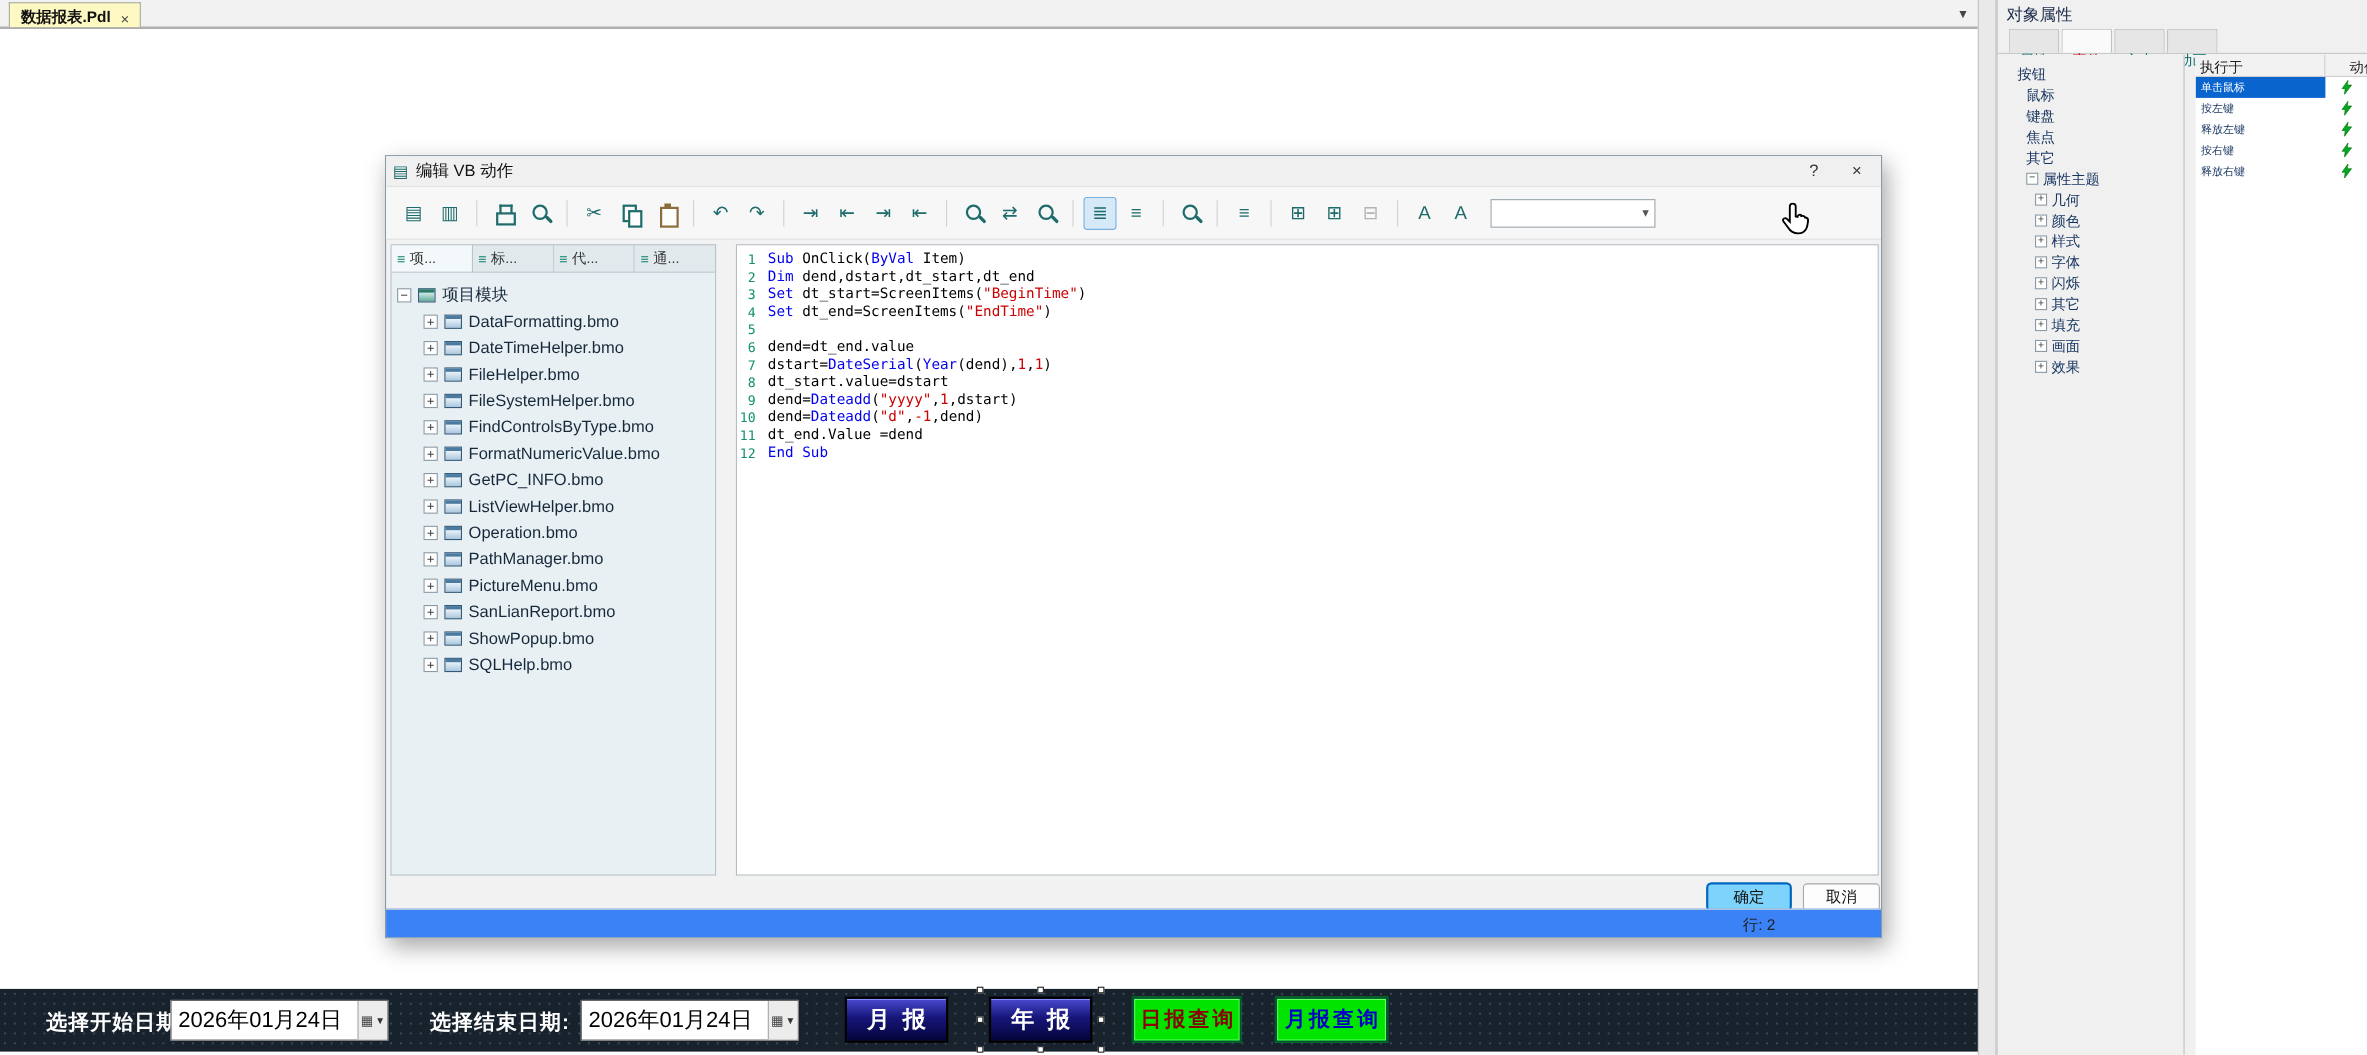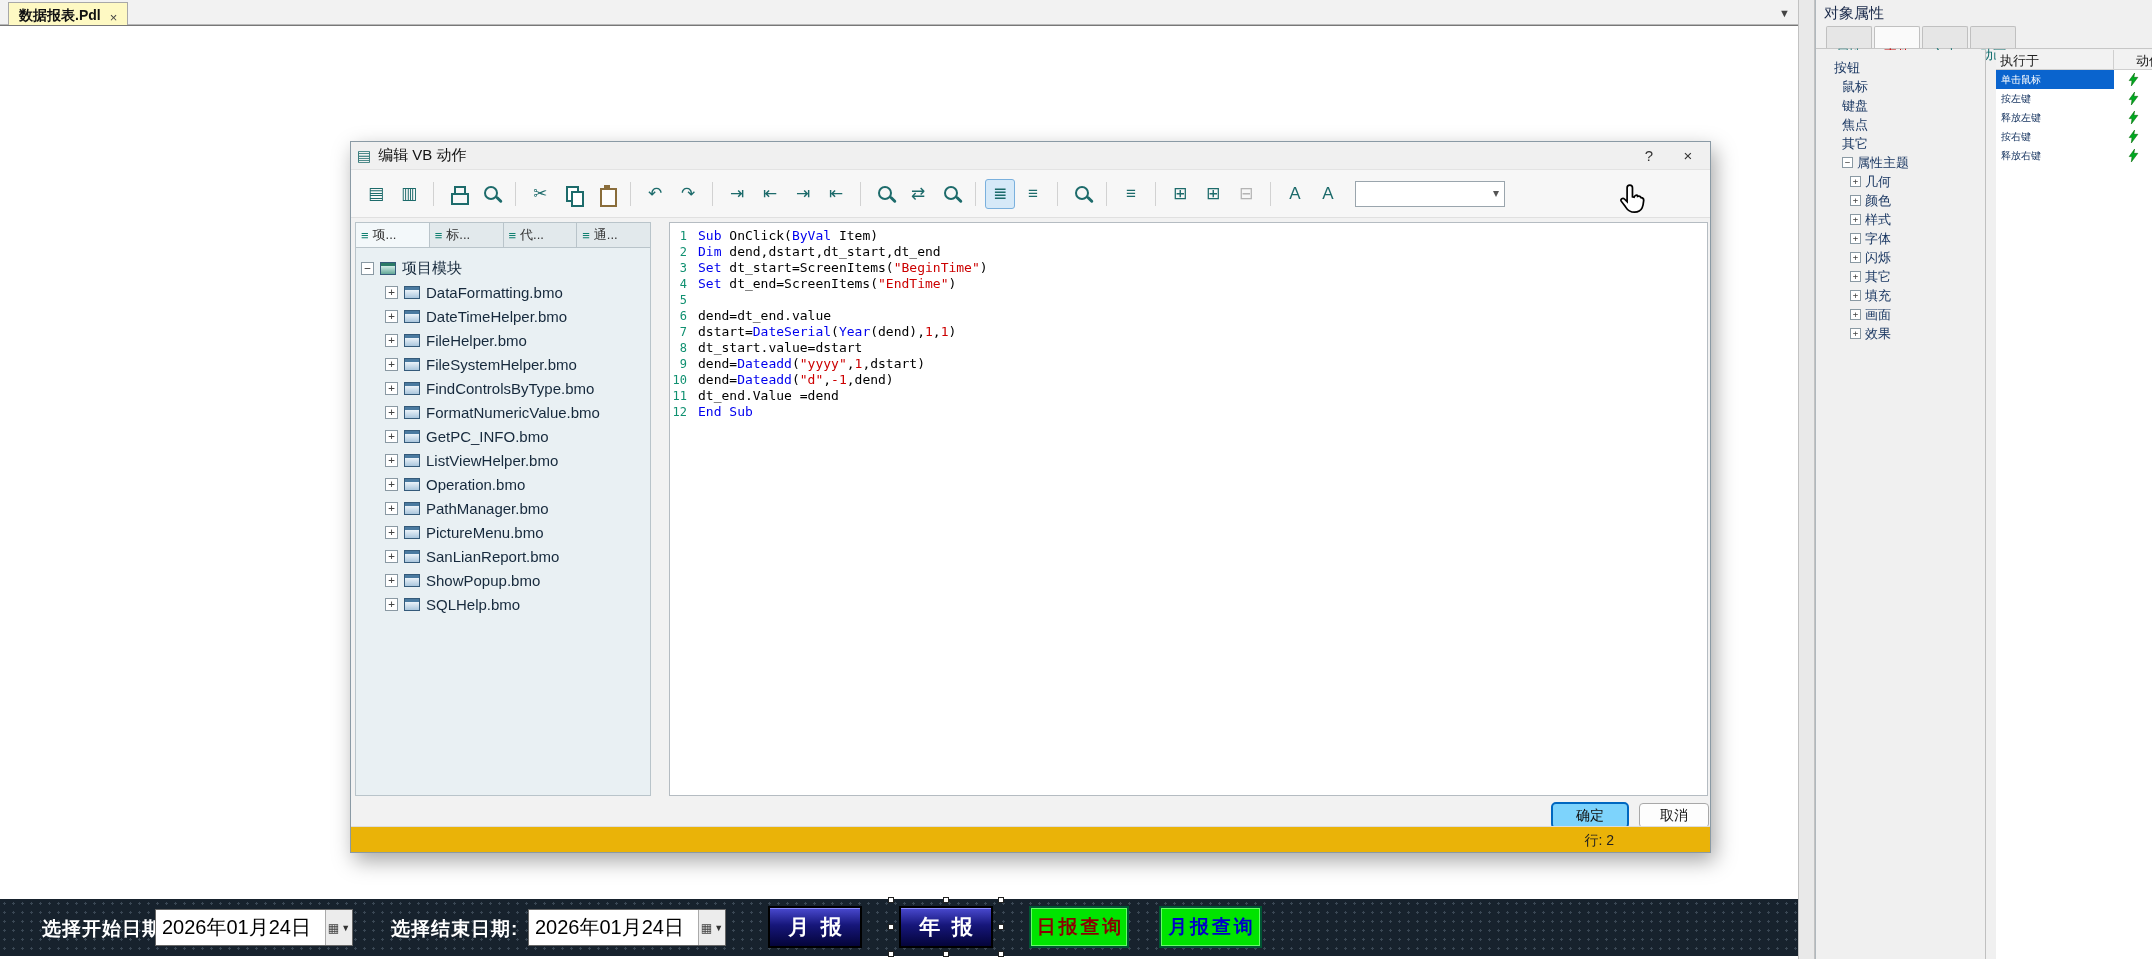--- a/index.html
+++ b/index.html
@@ -82,21 +82,21 @@
 
   
   .editor-pane { position:absolute; left:318px; top:80px; width:1039px; height:574px; background:#fff; border:1px solid #b5bcc2; overflow:hidden; padding-top:5px; }
   .code-line { display:flex; height:16px; line-height:16px; font-family:"DejaVu Sans Mono","Liberation Mono",monospace; font-size:13px; white-space:pre; }
   .ln { width:28px; text-align:right; padding-right:11px; color:#0f9070; flex:none; font-size:12px; }
   .tk-k { color:#0000ee; } .tk-s { color:#cc0000; } .tk-n { color:#cc0000; } .tk-p { color:#000; }
 
   
   .btn-ok { position:absolute; left:1200px; top:660px; width:78px; height:27px; border:2px solid #0067c0; border-radius:5px; background:#7dd3fc; font-size:14px; color:#111; display:flex; align-items:center; justify-content:center; }
   .btn-cancel { position:absolute; left:1288px; top:661px; width:70px; height:25px; border:1px solid #a8a8a8; border-radius:4px; background:#fdfdfd; font-size:14px; color:#111; display:flex; align-items:center; justify-content:center; }
-  .dlg-status { position:absolute; left:0; right:0; bottom:0; height:26px; background:#eab308; border-top:1px solid #dddddd; }
+  .dlg-status { position:absolute; left:0; right:0; bottom:0; height:26px; background:#3b82f6; border-top:1px solid #dddddd; }
   .status-line { position:absolute; right:96px; top:5px; font-size:14px; color:#222; }
 
   
   .bottom-bar { position:absolute; left:0; top:899px; width:1798px; height:57px; background-color:#17222d; background-image:radial-gradient(circle,#3a4754 1px,rgba(0,0,0,0) 1.4px); background-size:9px 9px; }
   .bb-label { position:absolute; top:17px; font-size:19px; font-weight:bold; color:#fff; letter-spacing:1px; white-space:nowrap; }
   .lbl-start { left:10px;margin-left:32px; } .lbl-end { left:391px; }
   .date-field { position:absolute; top:10px; width:198px; height:37px; background:#fff; border:1px solid #666; display:flex; align-items:center; }
   .df-start { left:155px; } .df-end { left:528px; }
   .df-text { flex:1; font-size:20px; color:#000; padding-left:6px; white-space:nowrap; }
   .df-btn { width:27px; height:100%; background:#ececec; border-left:1px solid #aaa; display:flex; align-items:center; justify-content:center; gap:2px; }

